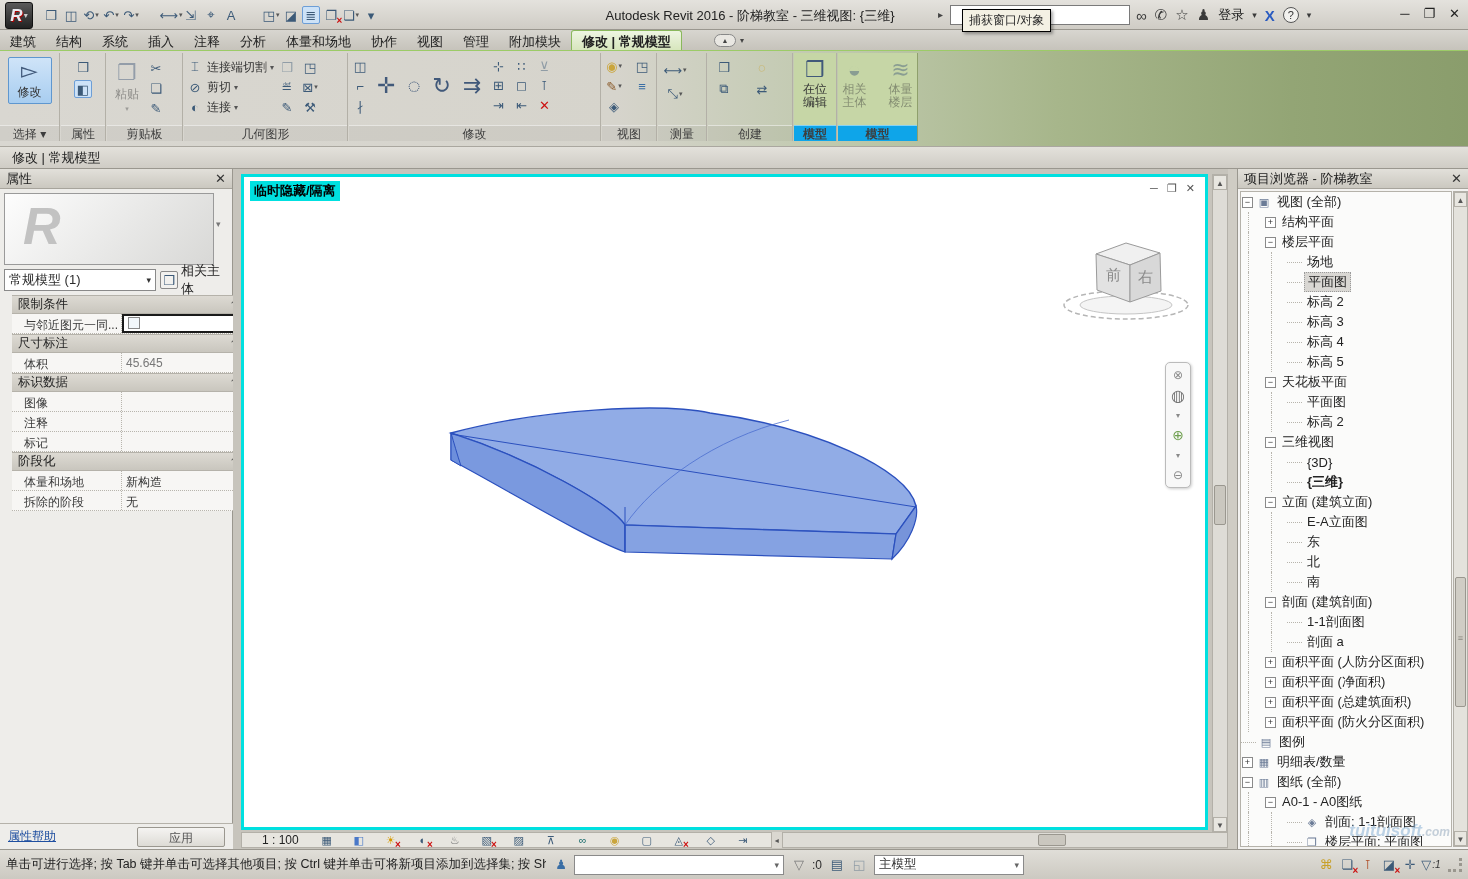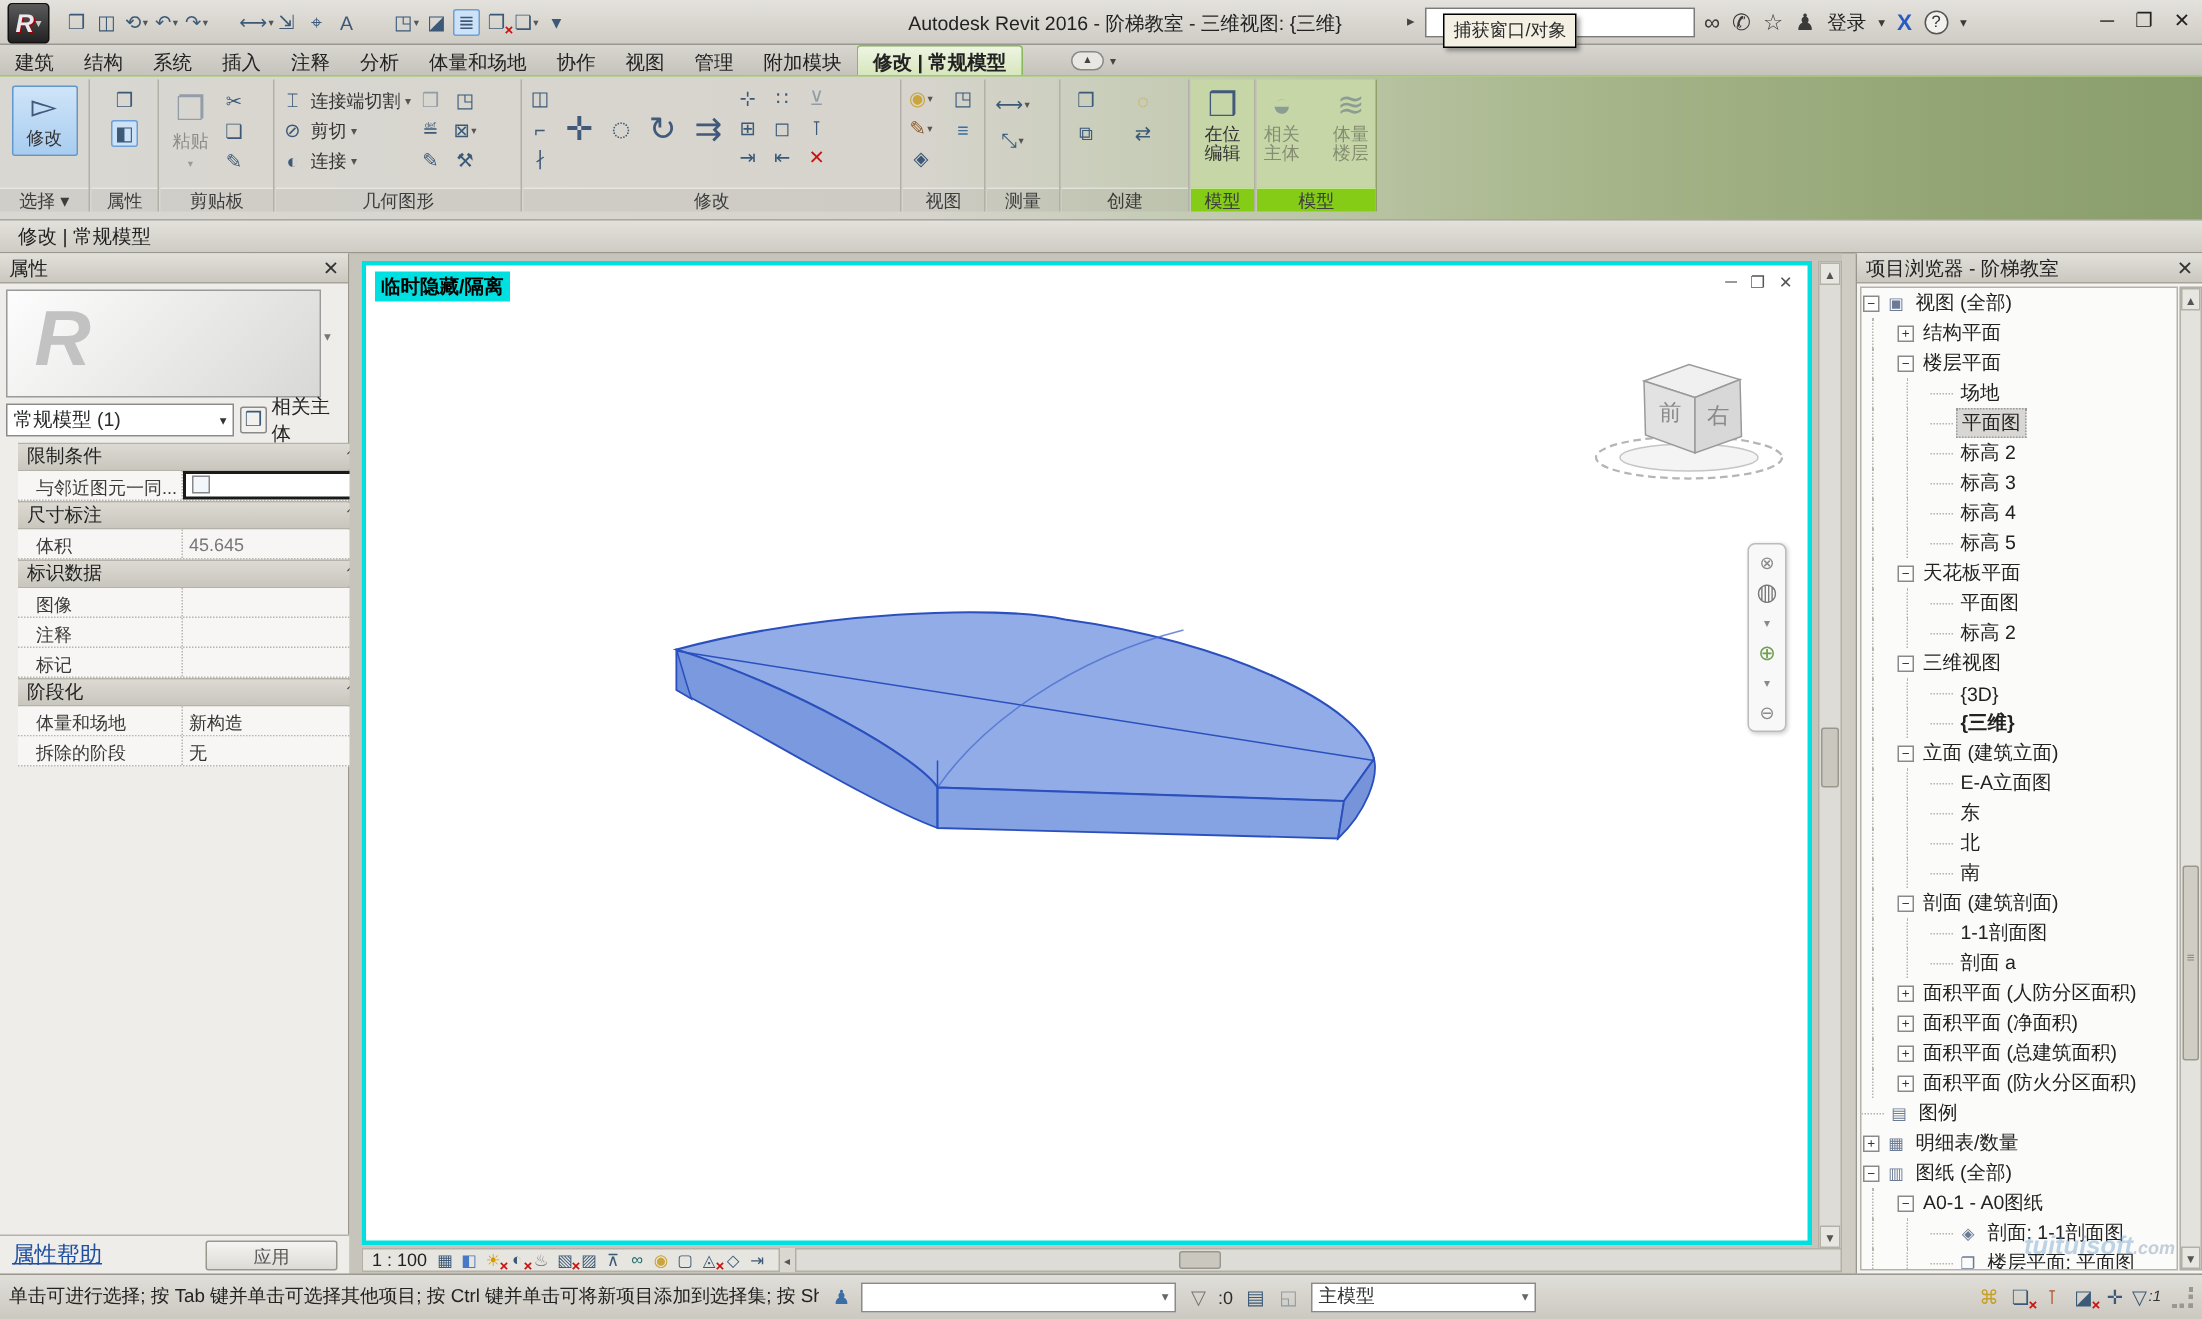--- a/index.html
+++ b/index.html
@@ -39,21 +39,21 @@
     font-size:7px; display:flex; align-items:center; justify-content:center; color:#444; }
   #ribbon-collapse .dd { font-size:8px; color:#444; }
 
   
   #ribbon { position:absolute; left:0; top:50px; width:1468px; height:96px; border-top:1px solid #9ccb67;
     background:linear-gradient(90deg,#d9d7d1 0%,#d6d4cc 42%,#bec8ab 58%,#a7b68b 72%,#93a575 88%,#8a9d6c 100%); }
   .panel { position:absolute; top:2px; height:88px; border-right:1px solid #b3b0a7; }
   .plabel { position:absolute; left:0; bottom:0; width:100%; height:16px; text-align:center; font-size:12px;
     color:#3d3d3d; background:rgba(0,0,0,0.04); border-top:1px solid rgba(255,255,255,.5); white-space:nowrap; }
   .panel.green { background:#c6d6a6; }
-  .panel.green .plabel { background:#84cc16; }
+  .panel.green .plabel { background:#0ea5e9;font-weight:bold; }
   .bigbtn { display:flex; flex-direction:column; align-items:center; justify-content:center; gap:2px;
     border:1px solid transparent; border-radius:2px; padding:2px 4px; font-size:12px; color:#333; }
   .bigbtn .bicon { font-size:22px; line-height:22px; color:#41597a; }
   .bigbtn.sel { background:linear-gradient(#cfe4f8,#a8cdf0); border-color:#5f97cf; }
   .bigbtn.dis, .ic.dis { opacity:.45; }
   .toolrow { display:flex; align-items:center; gap:3px; height:20px; font-size:12px; color:#333; white-space:nowrap; }
   .ic { position:relative; display:inline-flex; width:18px; height:18px; align-items:center; justify-content:center;
     font-size:13px; color:#3c5a78; border:1px solid transparent; border-radius:2px; flex:none; }
   .ic.active { background:#cde2f7; border-color:#6d9ed6; }
   .ic .xm { position:absolute; right:-3px; bottom:-3px; color:#cc1111; font-weight:bold; font-size:10px; line-height:10px; }
@@ -83,21 +83,21 @@
     display:flex; align-items:center; padding:0 6px; font-size:12.5px; color:#222; }
   .psec-h .car { margin-left:auto; font-size:9px; color:#444; }
   .prow { height:20px; display:flex; border-bottom:1px dotted #b8b5ad; background:#f7f6f4; }
   .prow .pl { width:110px; padding:3px 2px 0 12px; color:#3a3a3a; border-right:1px dotted #b8b5ad; white-space:nowrap; overflow:hidden; }
   .prow .pv { flex:1; padding:3px 4px 0; color:#333; }
   .prow .pv.ro { color:#777; }
   .prow.selrow .pv { border:2px solid #1a1a1a; background:#fff; padding-top:1px; }
   .cb { width:12px; height:12px; border:1px solid #888; background:#f2f7fb; display:inline-block; }
   #propsfoot { position:absolute; left:0; bottom:0; width:233px; height:26px; border-top:1px solid #b5b2aa;
     display:flex; align-items:center; padding:0 8px; background:#eeedea; }
-  #prophelp { color:#1f4fa0; text-decoration:underline; font-size:15px; }
+  #prophelp { color:#1f4fa0; text-decoration:underline; font-size:12px; }
   #applybtn { margin-left:auto; width:88px; height:20px; background:linear-gradient(#f5f4f2,#dddbd5);
     border:1px solid #9a978f; border-radius:2px; text-align:center; padding-top:2px; color:#555; }
 
   
   #canvaswrap { position:absolute; left:233px; top:169px; width:995px; height:680px; background:#c7c4bc; }
   #viewport { position:absolute; left:8px; top:5px; width:967px; height:656px; background:#fff; border:3px solid #00e0e0; }
   #temphide { position:absolute; left:6px; top:4px; background:#00e0e0; color:#000; font-weight:bold; font-size:13px; padding:1px 4px; }
   #viewwinbtns { position:absolute; right:10px; top:5px; display:flex; gap:9px; color:#555; font-size:11px; }
   #shape-svg, #cube-svg { position:absolute; left:0; top:0; }
   #navbar { position:absolute; right:14px; top:185px; width:26px; height:126px; background:#f8f8f8;
@@ -105,21 +105,21 @@
     display:flex; flex-direction:column; align-items:center; justify-content:space-between; padding:3px 0; }
   #navbar span { color:#8a8a8a; font-size:12px; }
   #navbar .wheel { font-size:16px; color:#777; }
   #navbar .zoomg { color:#6f9f4f; font-size:14px; }
   #navbar .tiny { font-size:8px; }
   #vscroll { position:absolute; left:979px; top:5px; width:16px; height:659px; background:#dedcd6; border:1px solid #b3b0a8; }
   .sarrow { position:absolute; left:0; width:14px; height:15px; background:#e8e6e0; border:1px solid #b3b0a8;
     font-size:8px; color:#555; text-align:center; padding-top:3px; }
   #vthumb { position:absolute; left:1px; top:310px; width:12px; height:40px; background:#cac7bf; border:1px solid #9a978f; border-radius:2px; }
   #canvasbottom { position:absolute; left:8px; top:663px; width:987px; height:16px; background:#dad7d0; display:flex; align-items:center; }
-  #viewbar { display:flex; align-items:center; gap:0; padding:0 6px; background:#e7e5df; height:16px; border:1px solid #b3b0a8; }
+  #viewbar { display:flex; align-items:center; gap:16px; padding:0 20px; background:#e7e5df; height:16px; border:1px solid #b3b0a8; }
   #viewbar .scale { font-size:12px; color:#222; white-space:nowrap; margin-right:4px; }
   #viewbar .ic { width:16px; height:15px; font-size:11px; }
   #hscroll { flex:1; height:16px; background:#dedcd6; border:1px solid #b3b0a8; position:relative; }
   #hthumb { position:absolute; left:255px; top:1px; width:28px; height:12px; background:#cac7bf; border:1px solid #9a978f; border-radius:2px; }
   .harrow { font-size:8px; color:#555; padding:0 3px; }
 
   
   #browser { position:absolute; left:1237px; top:169px; width:231px; height:680px; background:#f4f3f1; border-left:1px solid #9a978f; }
   #tree { position:absolute; left:2px; top:22px; right:16px; bottom:2px; background:#fbfbfa; border:1px solid #b5b2aa; overflow:hidden; }
   .trow { height:20px; display:flex; align-items:center; white-space:nowrap; font-size:13px; color:#222; }

